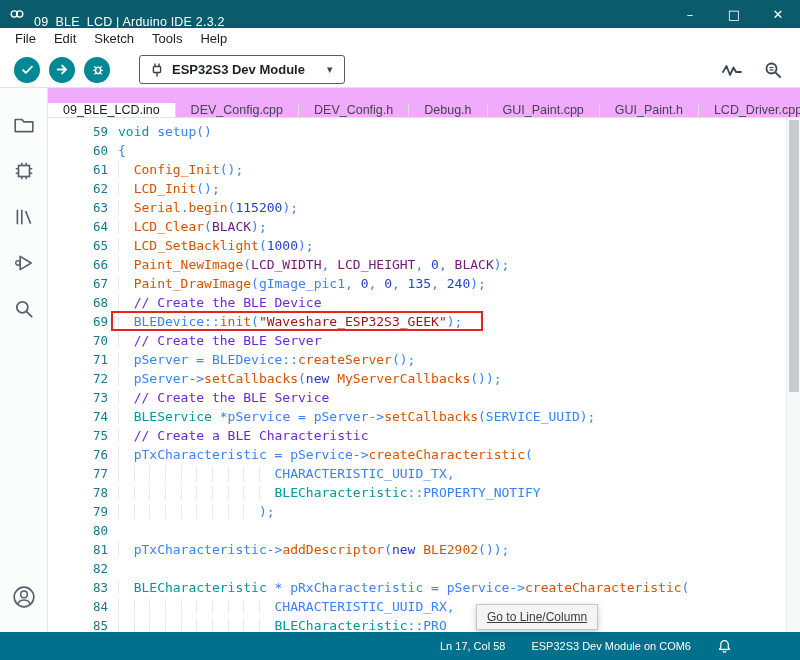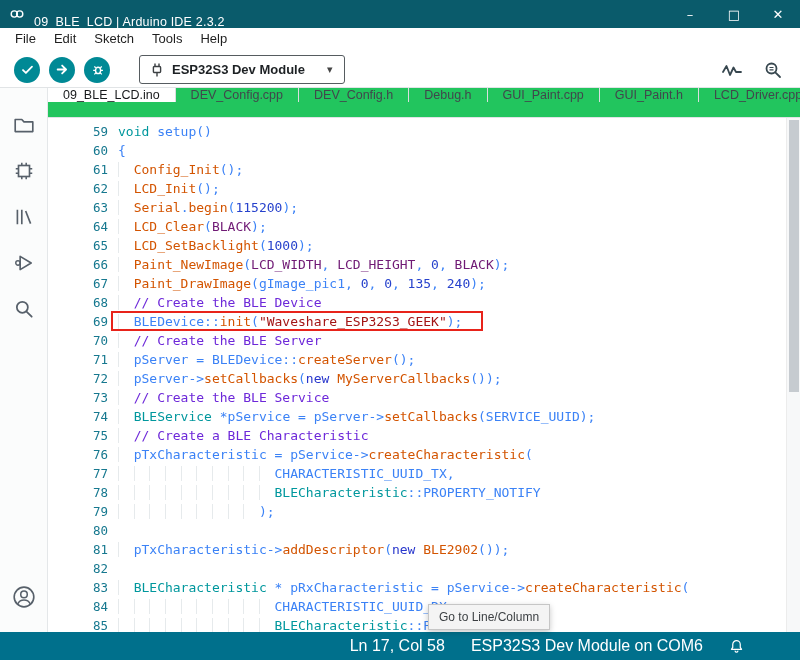--- a/index.html
+++ b/index.html
@@ -34,21 +34,21 @@
   
   .main { display:flex; height:544px; }
   .sidebar { width:48px; background:#fbfcfc; border-right:1px solid #e4e7e9; display:flex;
              flex-direction:column; align-items:center; padding-top:14px; }
   .side-item { width:40px; height:46px; display:flex; align-items:center; justify-content:center; }
   .side-bottom { margin-top:auto; margin-bottom:12px; }
 
   .content { flex:1; display:flex; flex-direction:column; min-width:0; }
 
   
-  .tabbar { height:30px; background:#22c55e; display:flex; align-items:flex-start; border-bottom:1px solid #e0e3e5; }
+  .tabbar { height:30px; background:#f0abfc; display:flex; align-items:flex-end; border-bottom:1px solid #e0e3e5; }
   .tab { padding:0 15px; display:flex; align-items:center; font-size:12.5px; color:#41474c;
          border-right:1px solid #dadedf; white-space:nowrap; }
   .tab.active { background:#fff; color:#17191b; }
 
   
   .editor { position:relative; flex:1; background:#fff; overflow:hidden;
             font-family:"DejaVu Sans Mono", monospace; font-size:13px; }
   .code-lines { padding-top:4px; }
   .code-row { display:flex; height:19px; line-height:19px; white-space:pre; }
   .ln { width:60px; flex:none; text-align:right; color:#16788f; font-size:12.5px; }
@@ -64,27 +64,27 @@
   .tok-ws { background-image:repeating-linear-gradient(to right,#e6eaec 0,#e6eaec 1px,transparent 1px,transparent 15.66px); }
   .hl-box { position:absolute; left:-7px; top:-1px; width:calc(100% + 28px); height:20px;
             border:2px solid #e8231a; pointer-events:none; }
 
   
   .vscroll { position:absolute; top:0; right:0; bottom:0; width:14px; background:#f7f8f9;
              border-left:1px solid #ececec; }
   .vthumb { position:absolute; top:2px; left:2px; width:10px; height:272px; background:#c6cbd0; }
 
   
-  .tooltip { position:absolute; left:428px; top:604px; background:#f4f4f4; border:1px solid #c6c6c6;
+  .tooltip { position:absolute; left:476px; top:604px; background:#f4f4f4; border:1px solid #c6c6c6;
              box-shadow:0 2px 6px rgba(0,0,0,.22); padding:5px 10px; font-size:12px; color:#3b3f42;
-             z-index:30; white-space:nowrap; }
+             z-index:30; white-space:nowrap;text-decoration:underline; }
 
   
   .statusbar { height:28px; background:#00708c; display:flex; align-items:center; justify-content:flex-end;
-               color:#fff; font-size:16px; gap:26px; padding-right:8px; }
+               color:#fff; font-size:11px; gap:26px; padding-right:20px; }
   .status-spacer { width:22px; }
   svg { display:block; }
 </style>
 </head>
 <body>
 
 <div id="app">
 
   <div class="titlebar">
     <span class="logo">

